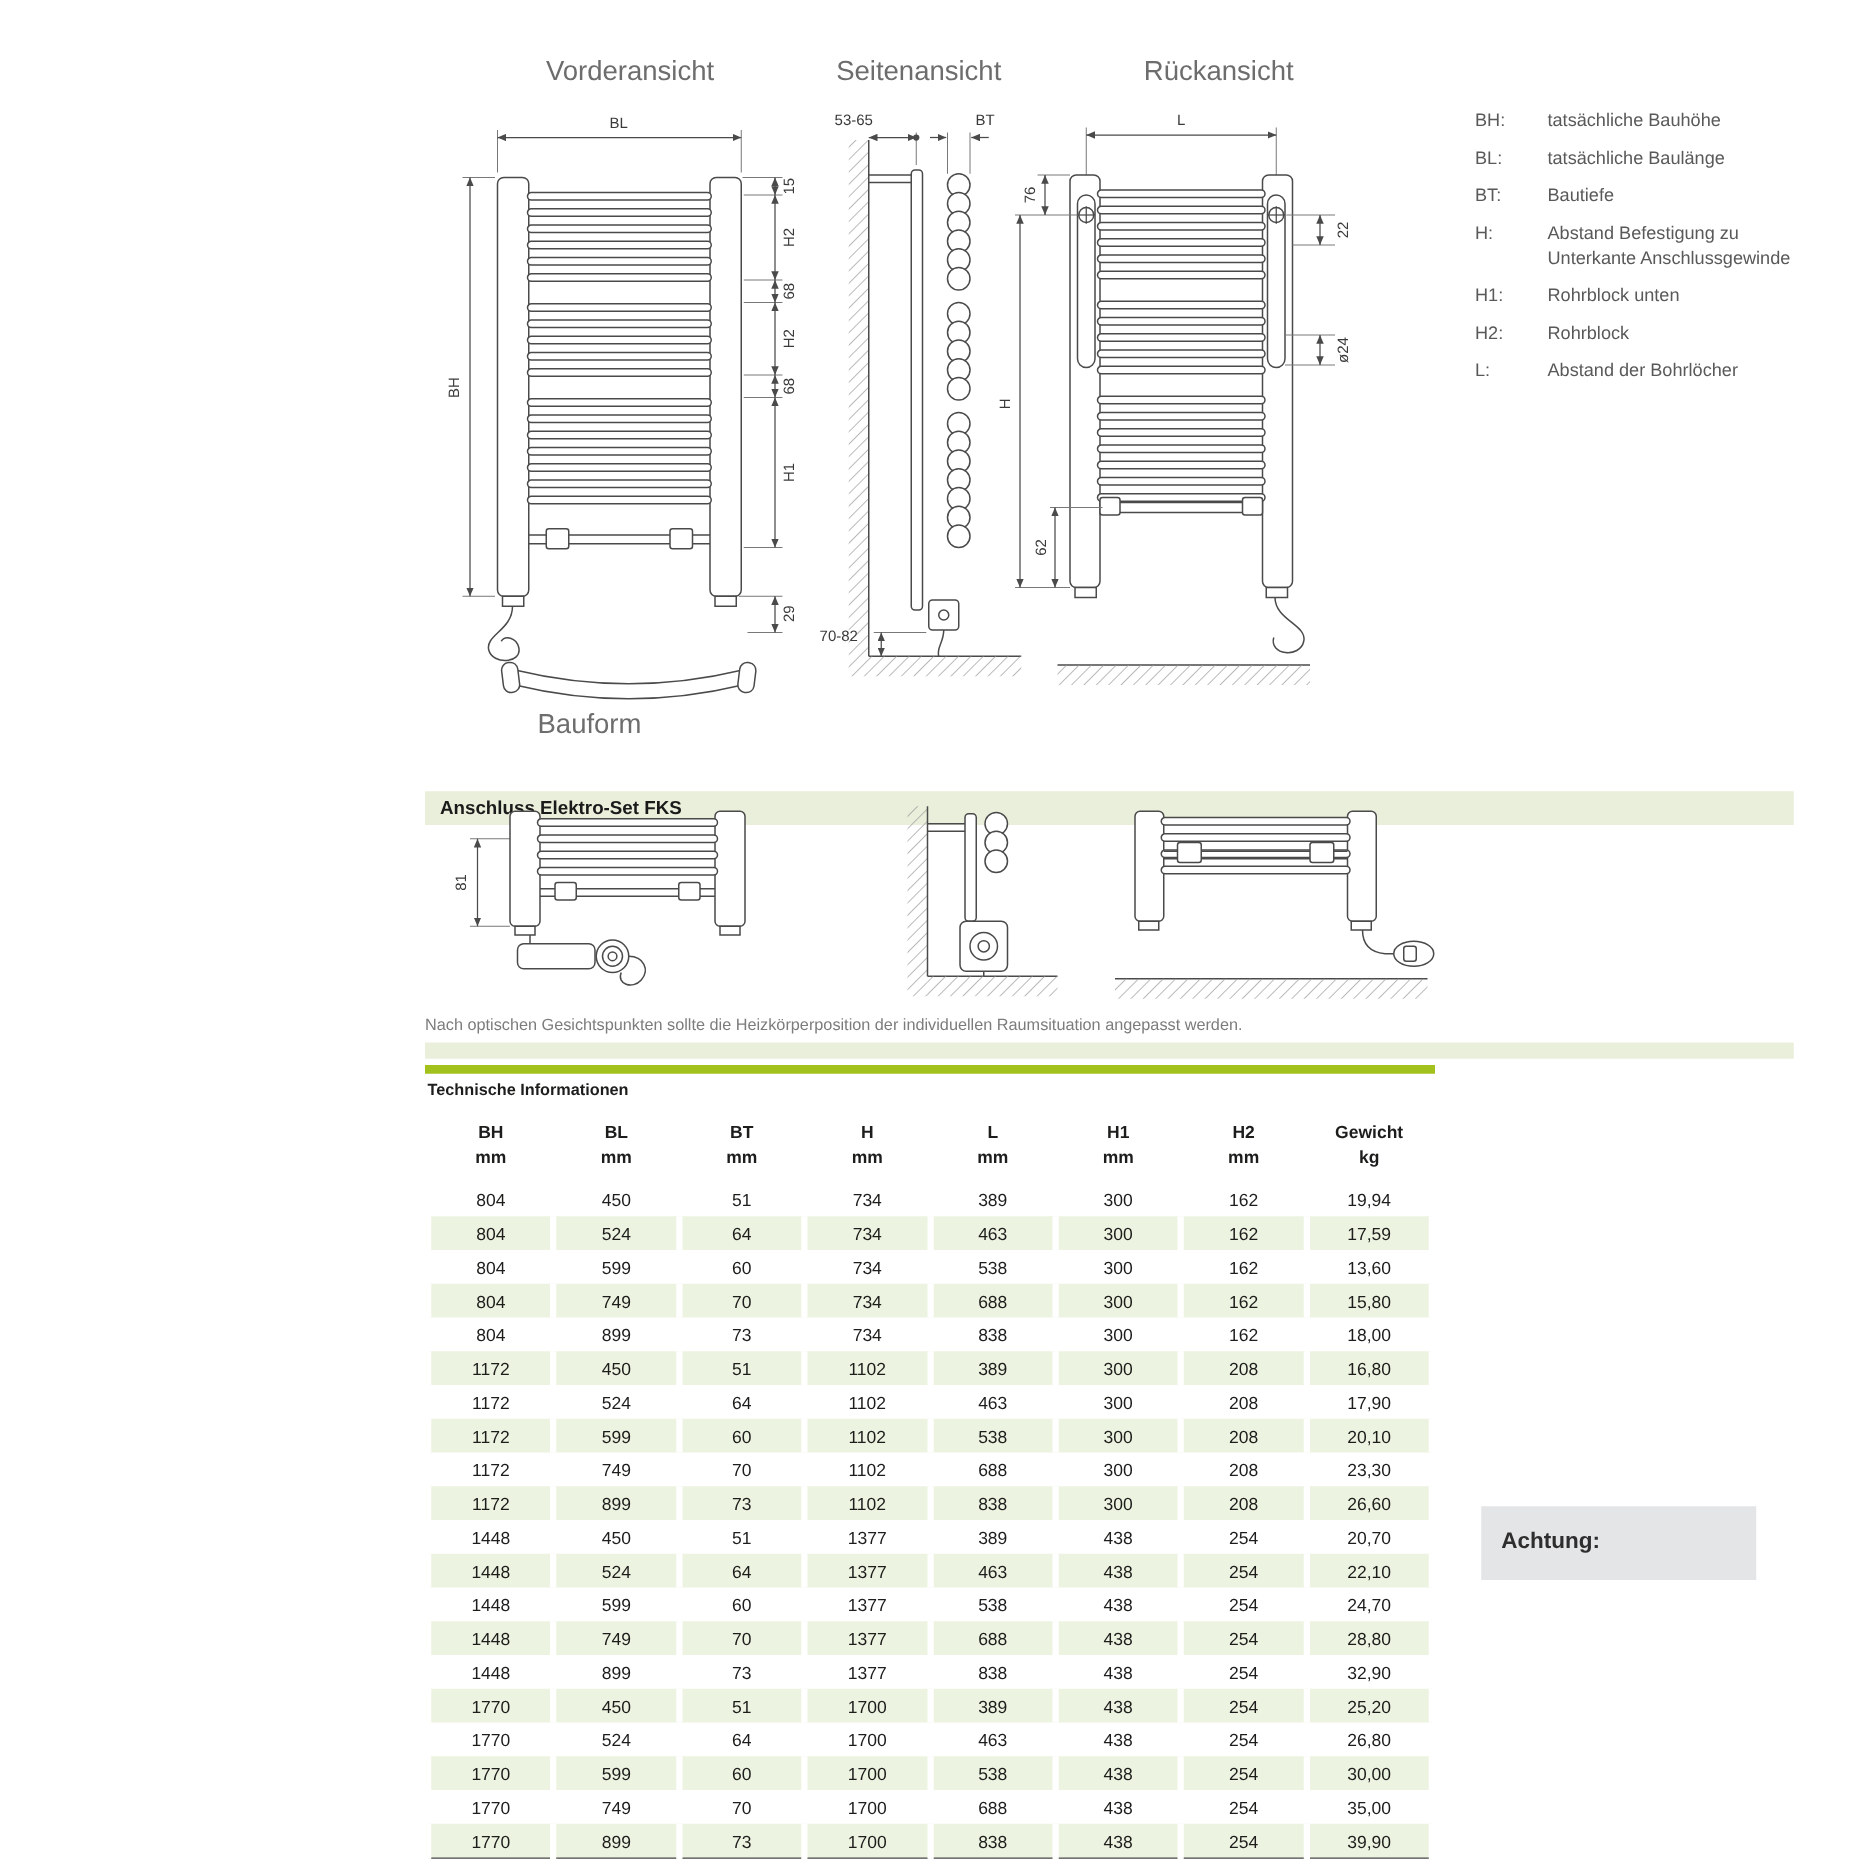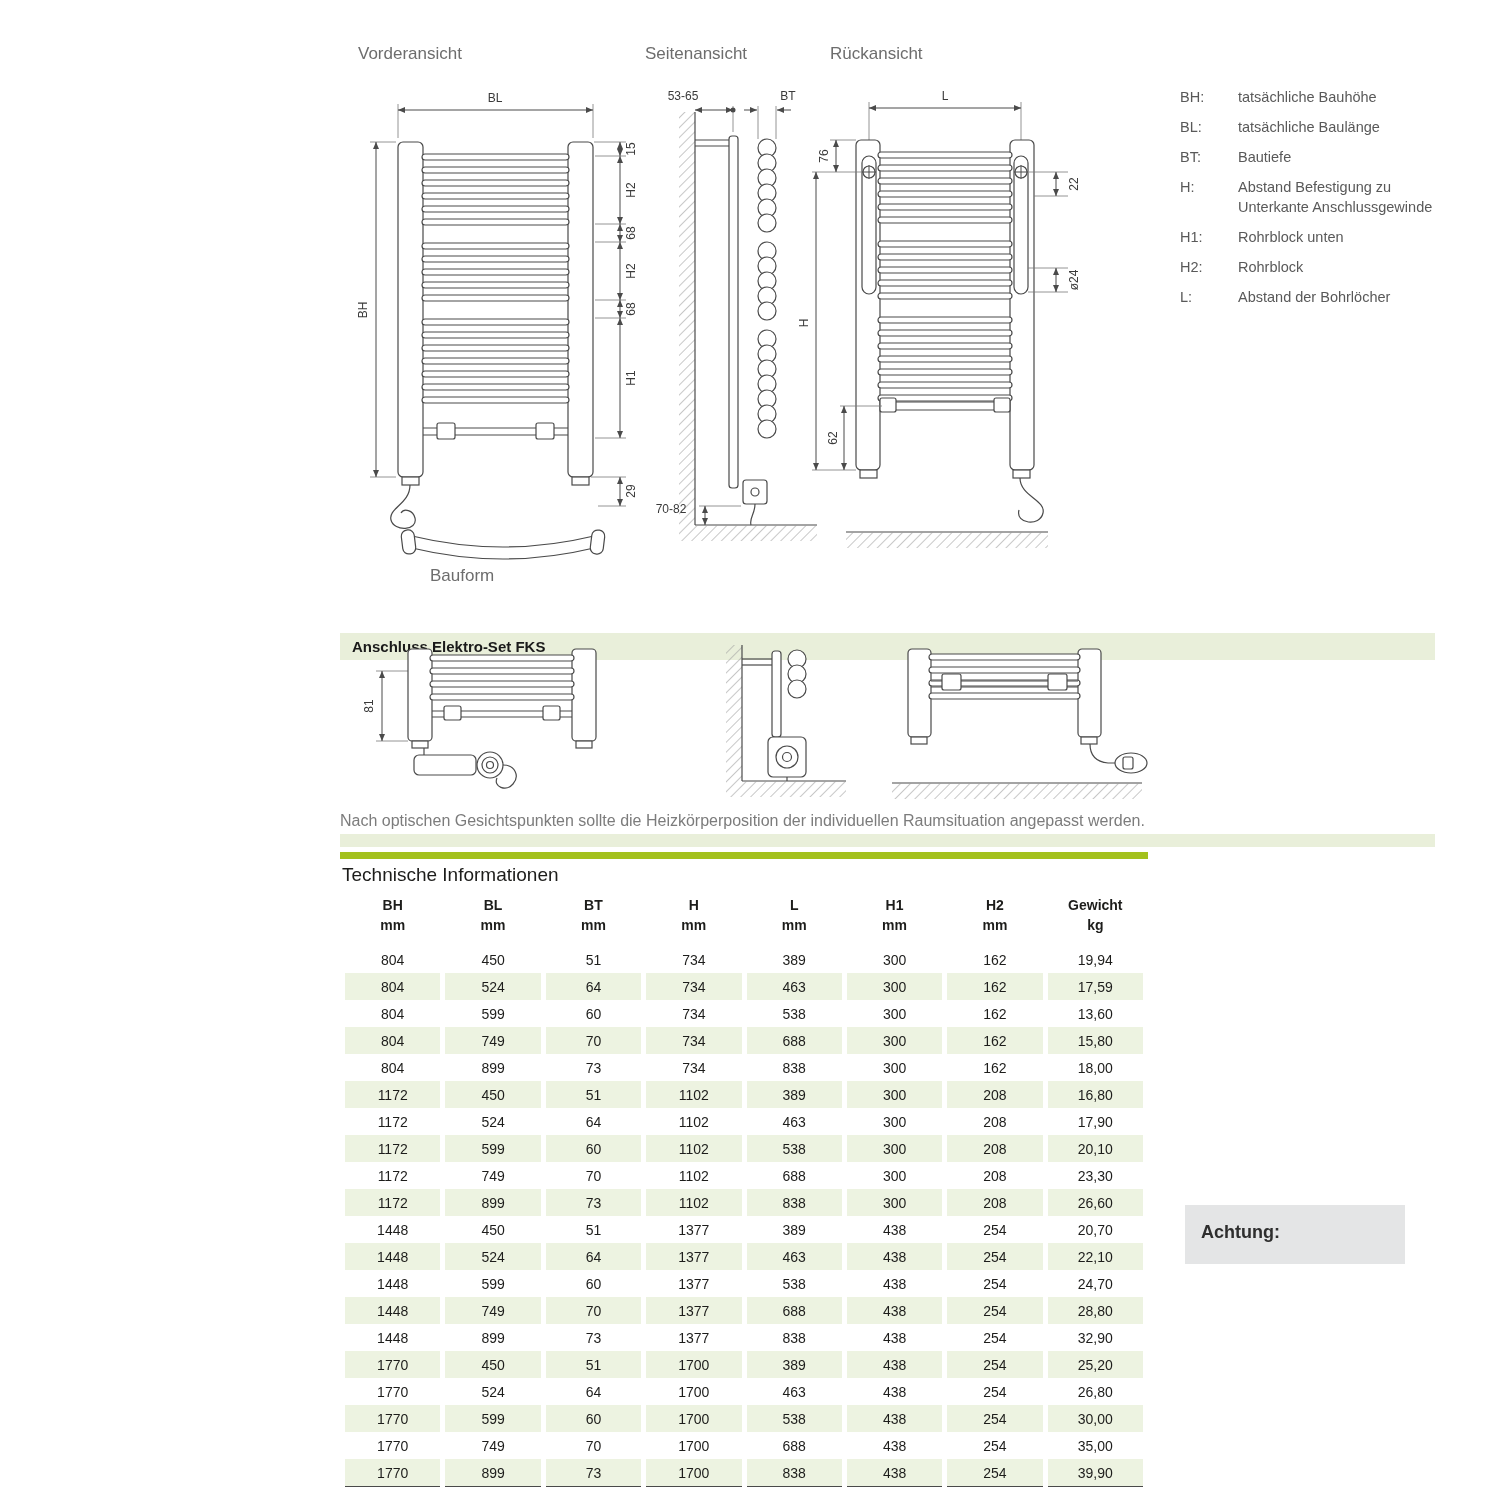--- a/index.html
+++ b/index.html
@@ -3,44 +3,44 @@
 <meta charset="utf-8">
 <style>
   * { margin:0; padding:0; box-sizing:border-box; }
   html,body { background:#fff; }
   body {
     width:1500px; height:1500px; position:relative; overflow:hidden;
     font-family:"Liberation Sans", sans-serif; color:#1d1d1b;
   }
   .abs { position:absolute; }
 
-  .view-title { position:absolute; font-size:17px; color:#6d6d6d; text-align:left; }
+  .view-title { position:absolute; font-size:22px; color:#6d6d6d; text-align:center; }
 
   
   .legend { position:absolute; left:1180px; top:88px; width:256px; font-size:14.5px; color:#595959; }
   .legend-row { display:flex; margin-bottom:11px; line-height:1.32;justify-content:space-between; }
   .legend-key { width:58px; flex:none; }
   .legend-text { flex:1; }
 
   
   svg.draw { overflow:visible; }
   svg .part { fill:#fff; stroke:#4a4a4a; stroke-width:1.2; }
   svg .ln   { fill:none; stroke:#4a4a4a; stroke-width:1.2; }
   svg .dim  { fill:none; stroke:#4a4a4a; stroke-width:1; }
   svg .thin { fill:none; stroke:#787878; stroke-width:0.8; }
   svg text  { font-family:"Liberation Sans", sans-serif; font-size:12px; fill:#3a3a3a; }
 
   
   .band { position:absolute; left:340px; width:1095px; background:#e9efda; }
   .band-title { font-weight:bold; font-size:15px; color:#1a1a1a; padding:5px 12px; }
-  .note { position:absolute; left:340px; top:812px; font-size:16px; color:#7c7c7c; }
+  .note { position:absolute; left:340px; top:812px; font-size:13px; color:#7c7c7c; }
 
   
   .green-bar { position:absolute; left:340px; top:852px; width:808px; height:7px; background:#a3c11d; }
-  .table-title { position:absolute; left:342px; top:864px; font-size:19px; font-weight:normal; color:#1d1d1b; }
+  .table-title { position:absolute; left:342px; top:864px; font-size:13px; font-weight:bold; color:#1d1d1b; }
   .tech-table { position:absolute; left:340px; top:894px; width:808px; border-collapse:collapse; table-layout:fixed;
                 font-size:14px; border-bottom:1px solid #4a4a4a; }
   .tech-table th { font-weight:bold; text-align:center; padding:3px 0 1px 0; color:#1d1d1b; }
   .tech-table thead tr.units th { padding-bottom:13px; }
   .tech-table td { text-align:center; padding:5.5px 0; color:#1d1d1b; }
   .tech-table tr.alt td { background:#edf3e1; border-left:5px solid #fff; border-right:5px solid #fff; }
 
   
   .warning { position:absolute; left:1185px; top:1205px; width:220px; background:#e4e5e6;
              padding:14px 16px 16px 16px; font-size:18px; line-height:1.5; color:#2e2e2e; hyphens:manual; }

